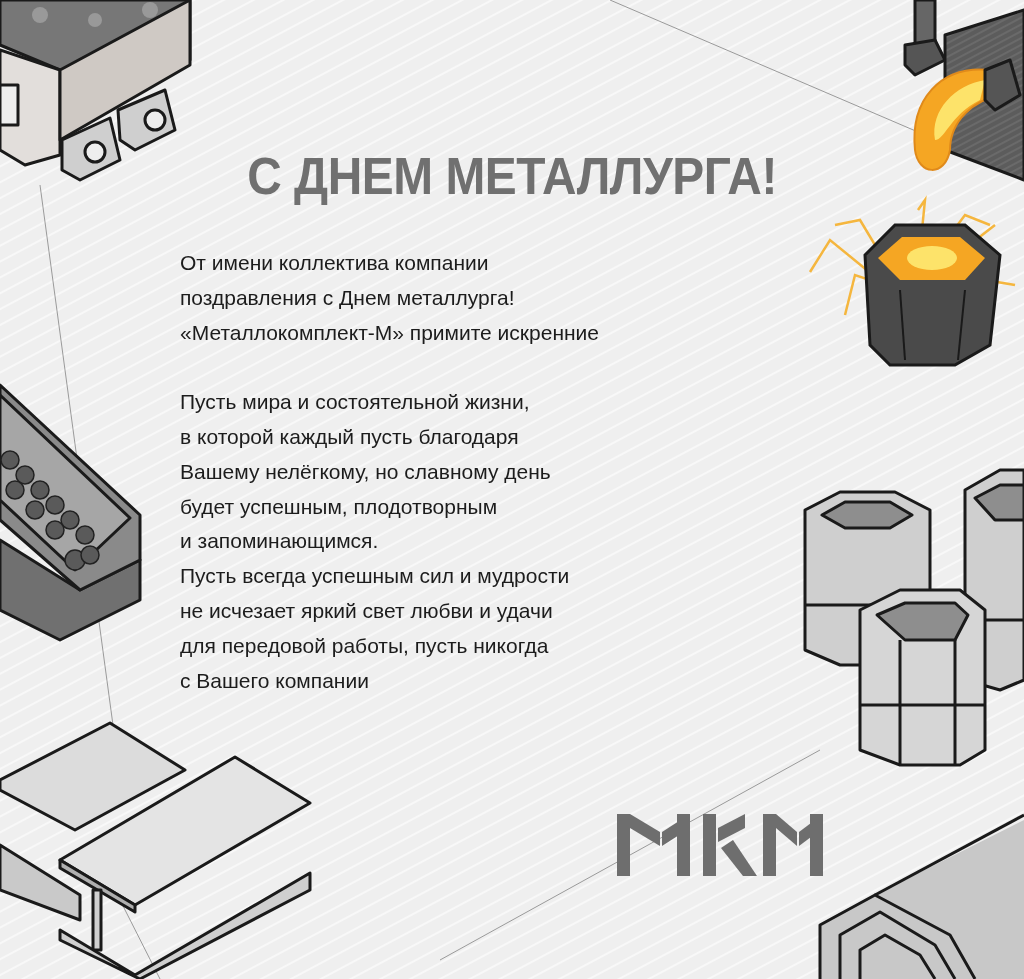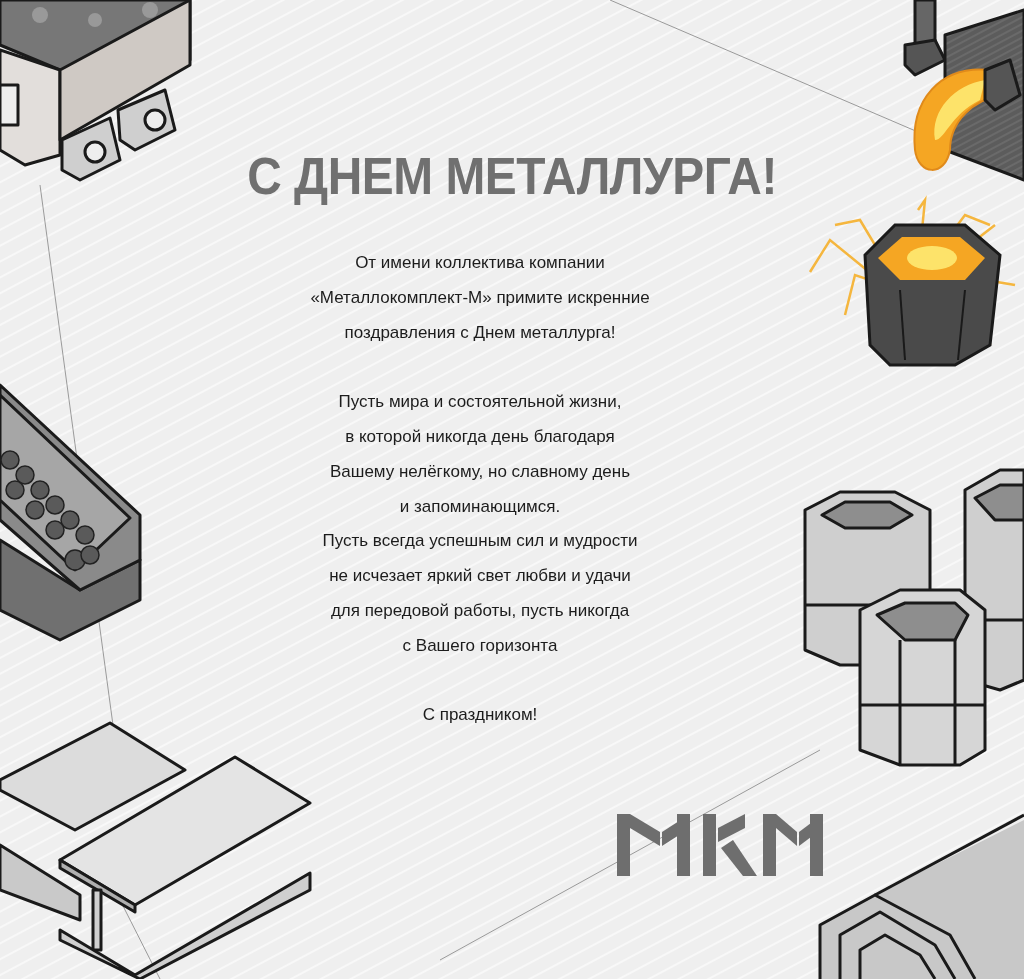--- a/index.html
+++ b/index.html
@@ -5,22 +5,22 @@
   html, body { margin: 0; padding: 0; }
   body { width: 1024px; height: 979px; overflow: hidden; background: #f0f0f0; position: relative; font-family: "Liberation Sans", sans-serif; }
   .bg { position: absolute; inset: 0; }
   .bg svg { width: 1024px; height: 979px; display: block; }
   .title {
     position: absolute; left: 0; right: 0; top: 146px; text-align: center;
     font-size: 52px; font-weight: bold; color: #707070; letter-spacing: -0.5px;
     transform: scaleX(0.92);
   }
   .message {
-    position: absolute; left: 180px; width: 600px; top: 246px; text-align: center;
-    color: #1c1c1c; font-size: 17px; line-height: 34.8px;
+    position: absolute; left: 180px; width: 600px; top: 246px; 
+    color: #1c1c1c; font-size: 21px; line-height: 34.8px;
   }
   .para { margin: 0; }
   .gap { height: 34.8px; }
   .logo { position: absolute; left: 615px; top: 812px; width: 210px; height: 66px; }
 </style>
 </head>
 <body>
 
 <div class="bg">
   <svg viewBox="0 0 1024 979" xmlns="http://www.w3.org/2000/svg">
@@ -136,38 +136,36 @@
       <line x1="875" y1="895" x2="1024" y2="815"></line>
     </g>
   </svg>
 </div>
 
 <div class="title">С ДНЕМ МЕТАЛЛУРГА!</div>
 
 <div class="message">
   <div>
     <div class="para">От имени коллектива компании</div>
+    <div class="para">поздравления с Днем металлурга!</div>
     <div class="para">«Металлокомплект-М» примите искренние</div>
-    <div class="para">поздравления с Днем металлурга!</div>
   </div>
   <div class="gap"></div>
   <div>
     <div class="para">Пусть мира и состоятельной жизни,</div>
-    <div class="para">в которой никогда день благодаря</div>
+    <div class="para">в которой каждый пусть благодаря</div>
     <div class="para">Вашему нелёгкому, но славному день</div>
+    <div class="para">будет успешным, плодотворным</div>
     <div class="para">и запоминающимся.</div>
     <div class="para">Пусть всегда успешным сил и мудрости</div>
     <div class="para">не исчезает яркий свет любви и удачи</div>
     <div class="para">для передовой работы, пусть никогда</div>
-    <div class="para">с Вашего горизонта</div>
+    <div class="para">с Вашего компании</div>
   </div>
   <div class="gap"></div>
-  <div>
-    <div class="para">С праздником!</div>
-  </div>
 </div>
 
 <div class="logo">
   <svg width="210" height="66" viewBox="0 0 210 66" xmlns="http://www.w3.org/2000/svg">
     <title>МКМ</title>
     <g fill="#6e6e6e">
 
       <rect x="2" y="2" width="13" height="62"></rect>
       <polygon points="15,2 15,16 45,34 45,20"></polygon>
       <polygon points="47,34 47,20 75,2 75,16"></polygon>

